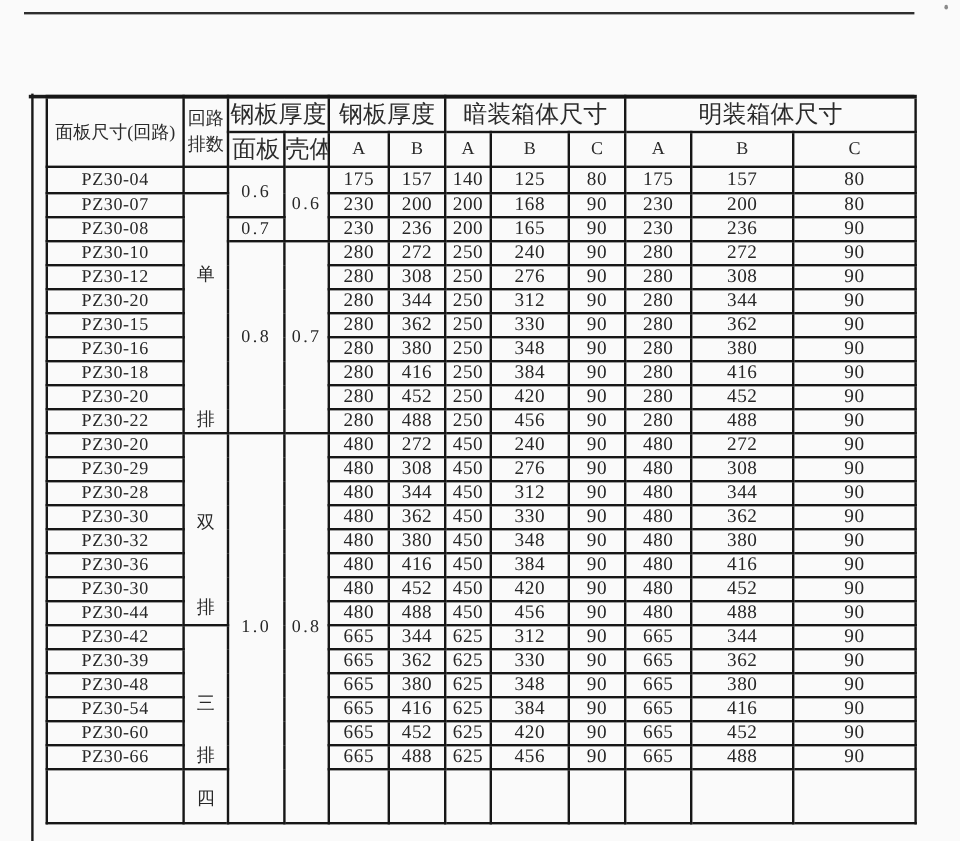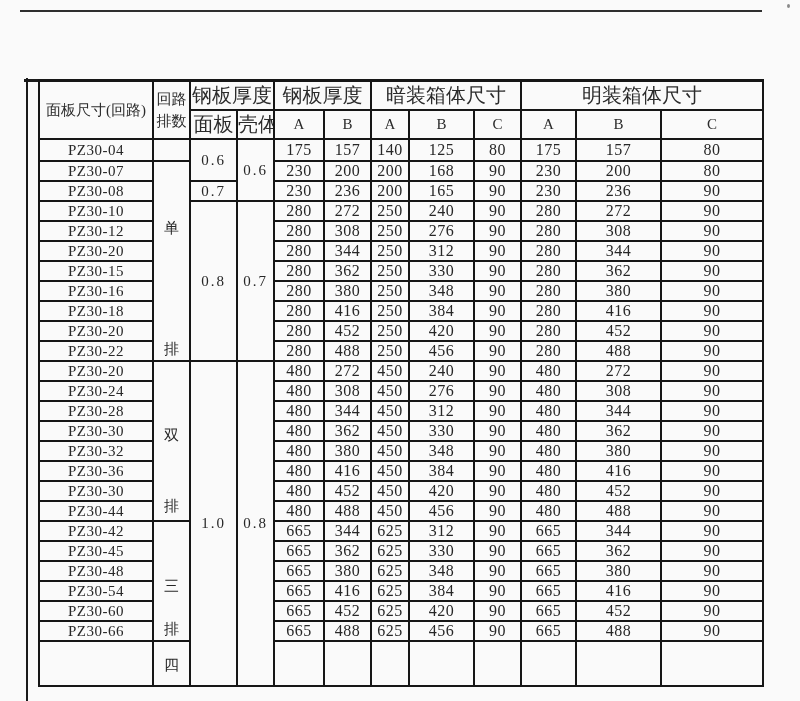--- a/index.html
+++ b/index.html
@@ -262,21 +262,21 @@
           <td class="num-cell">480</td>
           <td class="num-cell">272</td>
           <td class="num-cell">450</td>
           <td class="num-cell">240</td>
           <td class="num-cell">90</td>
           <td class="num-cell">480</td>
           <td class="num-cell">272</td>
           <td class="num-cell">90</td>
         </tr>
         <tr>
-          <td class="model-cell">PZ30-24</td>
+          <td class="model-cell">PZ30-29</td>
           <td class="num-cell">480</td>
           <td class="num-cell">308</td>
           <td class="num-cell">450</td>
           <td class="num-cell">276</td>
           <td class="num-cell">90</td>
           <td class="num-cell">480</td>
           <td class="num-cell">308</td>
           <td class="num-cell">90</td>
         </tr>
         <tr>
@@ -356,21 +356,21 @@
           <td class="num-cell">665</td>
           <td class="num-cell">344</td>
           <td class="num-cell">625</td>
           <td class="num-cell">312</td>
           <td class="num-cell">90</td>
           <td class="num-cell">665</td>
           <td class="num-cell">344</td>
           <td class="num-cell">90</td>
         </tr>
         <tr>
-          <td class="model-cell">PZ30-45</td>
+          <td class="model-cell">PZ30-39</td>
           <td class="num-cell">665</td>
           <td class="num-cell">362</td>
           <td class="num-cell">625</td>
           <td class="num-cell">330</td>
           <td class="num-cell">90</td>
           <td class="num-cell">665</td>
           <td class="num-cell">362</td>
           <td class="num-cell">90</td>
         </tr>
         <tr>

